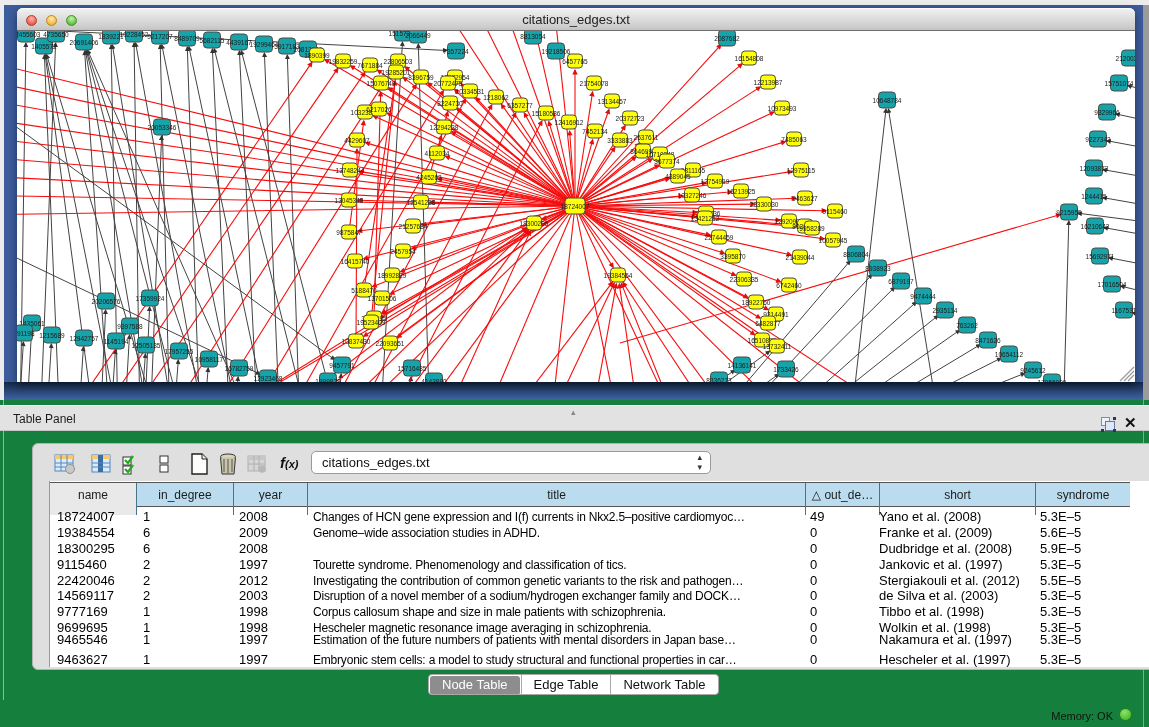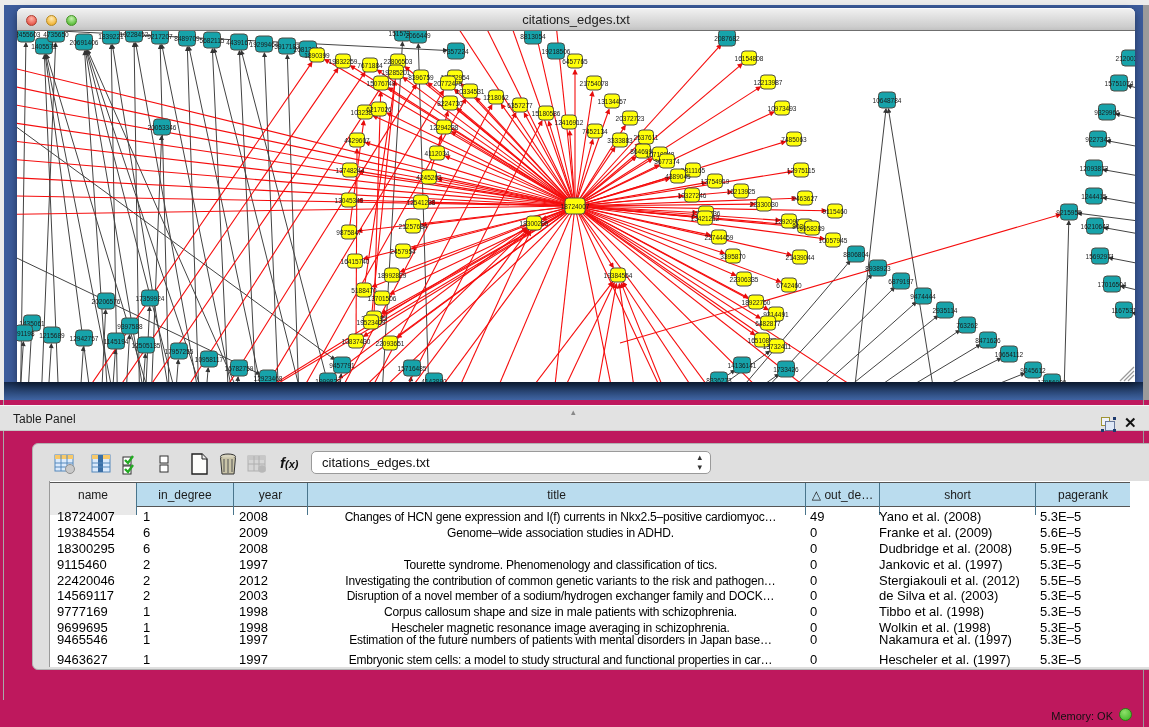--- a/index.html
+++ b/index.html
@@ -9,21 +9,21 @@
 #win { position:absolute; left:17px; top:8px; width:1118px; height:374px; border-radius:6px 6px 0 0;
   box-shadow:0 3px 9px rgba(0,0,0,0.45); background:#fff; outline:1px solid rgba(15,25,55,0.55); outline-offset:-1px; }
 #titlebar { position:absolute; left:0; top:0; width:100%; height:23px; border-radius:6px 6px 0 0;
   background:linear-gradient(#f2f2f2,#cdcdcd 85%,#c2c2c2); border-bottom:1px solid #6f6f6f;
   box-shadow:inset 0 1px 0 #fbfbfb; }
 #title { position:absolute; width:100%; text-align:center; top:4px; font-size:13px; color:#222; }
 .tl { position:absolute; top:7px; width:11px; height:11px; border-radius:50%; }
 #tl1 { left:9px; background:radial-gradient(circle at 50% 30%, #ffb3a6, #ec6b5f 60%, #d14130); border:1px solid #b03c2f; }
 #tl2 { left:29px; background:radial-gradient(circle at 50% 30%, #ffe9b3, #f5c04f 60%, #dfa123); border:1px solid #b98a1e; }
 #tl3 { left:49px; background:radial-gradient(circle at 50% 30%, #c6f0b0, #6fc950 60%, #4aa52c); border:1px solid #459327; }
-#panel { position:absolute; left:0; top:400px; width:1149px; height:327px; background:#be185d; }
+#panel { position:absolute; left:0; top:400px; width:1149px; height:327px; background:#15803d; }
 #phead { position:absolute; left:0; top:5px; width:100%; height:26px; background:#e2e2e2;
   border-top:1px solid #f5f5f5; border-bottom:1px solid #c6c6c6; }
 #phead span { position:absolute; left:13px; top:6px; font-size:12px; color:#1c1c1c; }
 #knob { position:absolute; left:571px; top:1px; color:#888; font-size:9px; }
 #flicon { position:absolute; left:1101px; top:11px; width:15px; height:15px; }
 #flicon .sq1 { position:absolute; left:0; top:0; width:9px; height:9px; border:1.5px solid #a09433; background:#eef2fa; }
 #flicon .sq2 { position:absolute; left:4px; top:4px; width:10px; height:10px; border:1.5px solid #67789c; background:#dfe8f6; }
 #flicon i { position:absolute; width:3px; height:3px; background:#1d3a6e; }
 #xicon { position:absolute; left:1124px; top:8px; font-size:15px; font-weight:bold; color:#111; }
 #container { position:absolute; left:8px; top:43px; width:1128px; height:227px; background:#dfdfdf;
@@ -31,21 +31,21 @@
 .ticon { position:absolute; top:9px; width:22px; height:22px; }
 #combo { position:absolute; left:278px; top:7px; width:400px; height:23px; background:#fff;
   border:1px solid #9a9a9a; border-radius:5px; font-size:13px; color:#111; line-height:21px; padding-left:10px; }
 #combo .ud { position:absolute; right:8px; top:0px; font-size:9px; color:#333; line-height:10px; text-align:center; }
 #table { position:absolute; left:16px; top:37px; width:1118px; height:186px; background:#fff; overflow:hidden;
   border-left:1px solid #9a9a9a; }
 #thead { position:absolute; left:0; top:1px; width:1080px; height:25px; background:#badcee;
   border-top:1px solid #555; border-bottom:1px solid #555; font-size:12px; color:#1c1c1c; }
 #thead div { position:absolute; top:0; text-align:center; border-left:1px solid #49758c; height:32px; padding-top:5px; }
 .tr { position:absolute; left:0; width:1080px; height:16px; font-size:13px; }
-.tr .c3 { font-size:12px; letter-spacing:-0.2px; top:2px;text-align:center; }
+.tr .c3 { font-size:12px; letter-spacing:-0.2px; top:2px; }
 .tr div { position:absolute; top:1px; white-space:nowrap; overflow:hidden; }
 .c0 { left:7px; width:85px; } .c1 { left:93px; width:90px; } .c2 { left:189px; width:70px; }
 .c3 { left:263px; width:495px; } .c4 { left:760px; width:70px; }
 .c5 { left:829px; width:156px; text-align:left; } .c6 { left:990px; width:90px; }
 #sbar { position:absolute; left:1103px; top:28px; width:13px; height:158px; background:#fafafa; border:1px solid #e0e0e0; }
 #sthumb { position:absolute; left:1.5px; top:2px; width:8px; height:19px; background:#b5b5b5; border-radius:4px; }
 #tabs { position:absolute; left:428px; top:274px; height:21px; border:1px solid #a9a9a9; border-radius:4px;
   background:#fff; font-size:13px; color:#111; display:flex; overflow:hidden; }
 #tabs div { padding:2px 12px 0 12px; height:100%; }
 #tabs .sel { background:#8d8d8d; color:#fff; border-radius:3px; margin:1px; padding-top:1px; }
@@ -628,21 +628,21 @@
     <div style="position:absolute;left:247px;top:10px;font-size:15px;font-style:italic;font-weight:bold;color:#111">f<span style="font-size:11px">(x)</span></div>
     <div id="combo">citations_edges.txt<div class="ud">▴<br>▾</div></div>
     <div id="table">
       <div id="thead">
         <div style="left:0;width:86px;background:#e9e9e9;border-left:none">name</div>
         <div style="left:86px;width:97px">in_degree</div>
         <div style="left:183px;width:74px">year</div>
         <div style="left:257px;width:498px">title</div>
         <div style="left:755px;width:74px">△ out_de…</div>
         <div style="left:829px;width:156px">short</div>
-        <div style="left:985px;width:95px">pagerank</div>
+        <div style="left:985px;width:95px">syndrome</div>
       </div>
       <div class="tr" style="top:27px">
           <div class="c0">18724007</div>
           <div class="c1">1</div>
           <div class="c2">2008</div>
           <div class="c3">Changes of HCN gene expression and I(f) currents in Nkx2.5–positive cardiomyoc…</div>
           <div class="c4">49</div>
           <div class="c5">Yano et al. (2008)</div>
           <div class="c6">5.3E–5</div>
         </div>
@@ -724,14 +724,21 @@
           <div class="c3">Embryonic stem cells: a model to study structural and functional properties in car…</div>
           <div class="c4">0</div>
           <div class="c5">Hescheler et al. (1997)</div>
           <div class="c6">5.3E–5</div>
         </div>
       <div id="sbar">
           <div id="sthumb"></div>
         </div>
     </div>
   </div>
+  <div id="tabs">
+      <div class="sel">Node Table</div>
+      <div class="sep"></div>
+      <div>Edge Table</div>
+      <div class="sep"></div>
+      <div>Network Table</div>
+    </div>
   <div id="mem">Memory: OK</div>
     <div id="memdot"></div>
 </div>
 </body></html>

